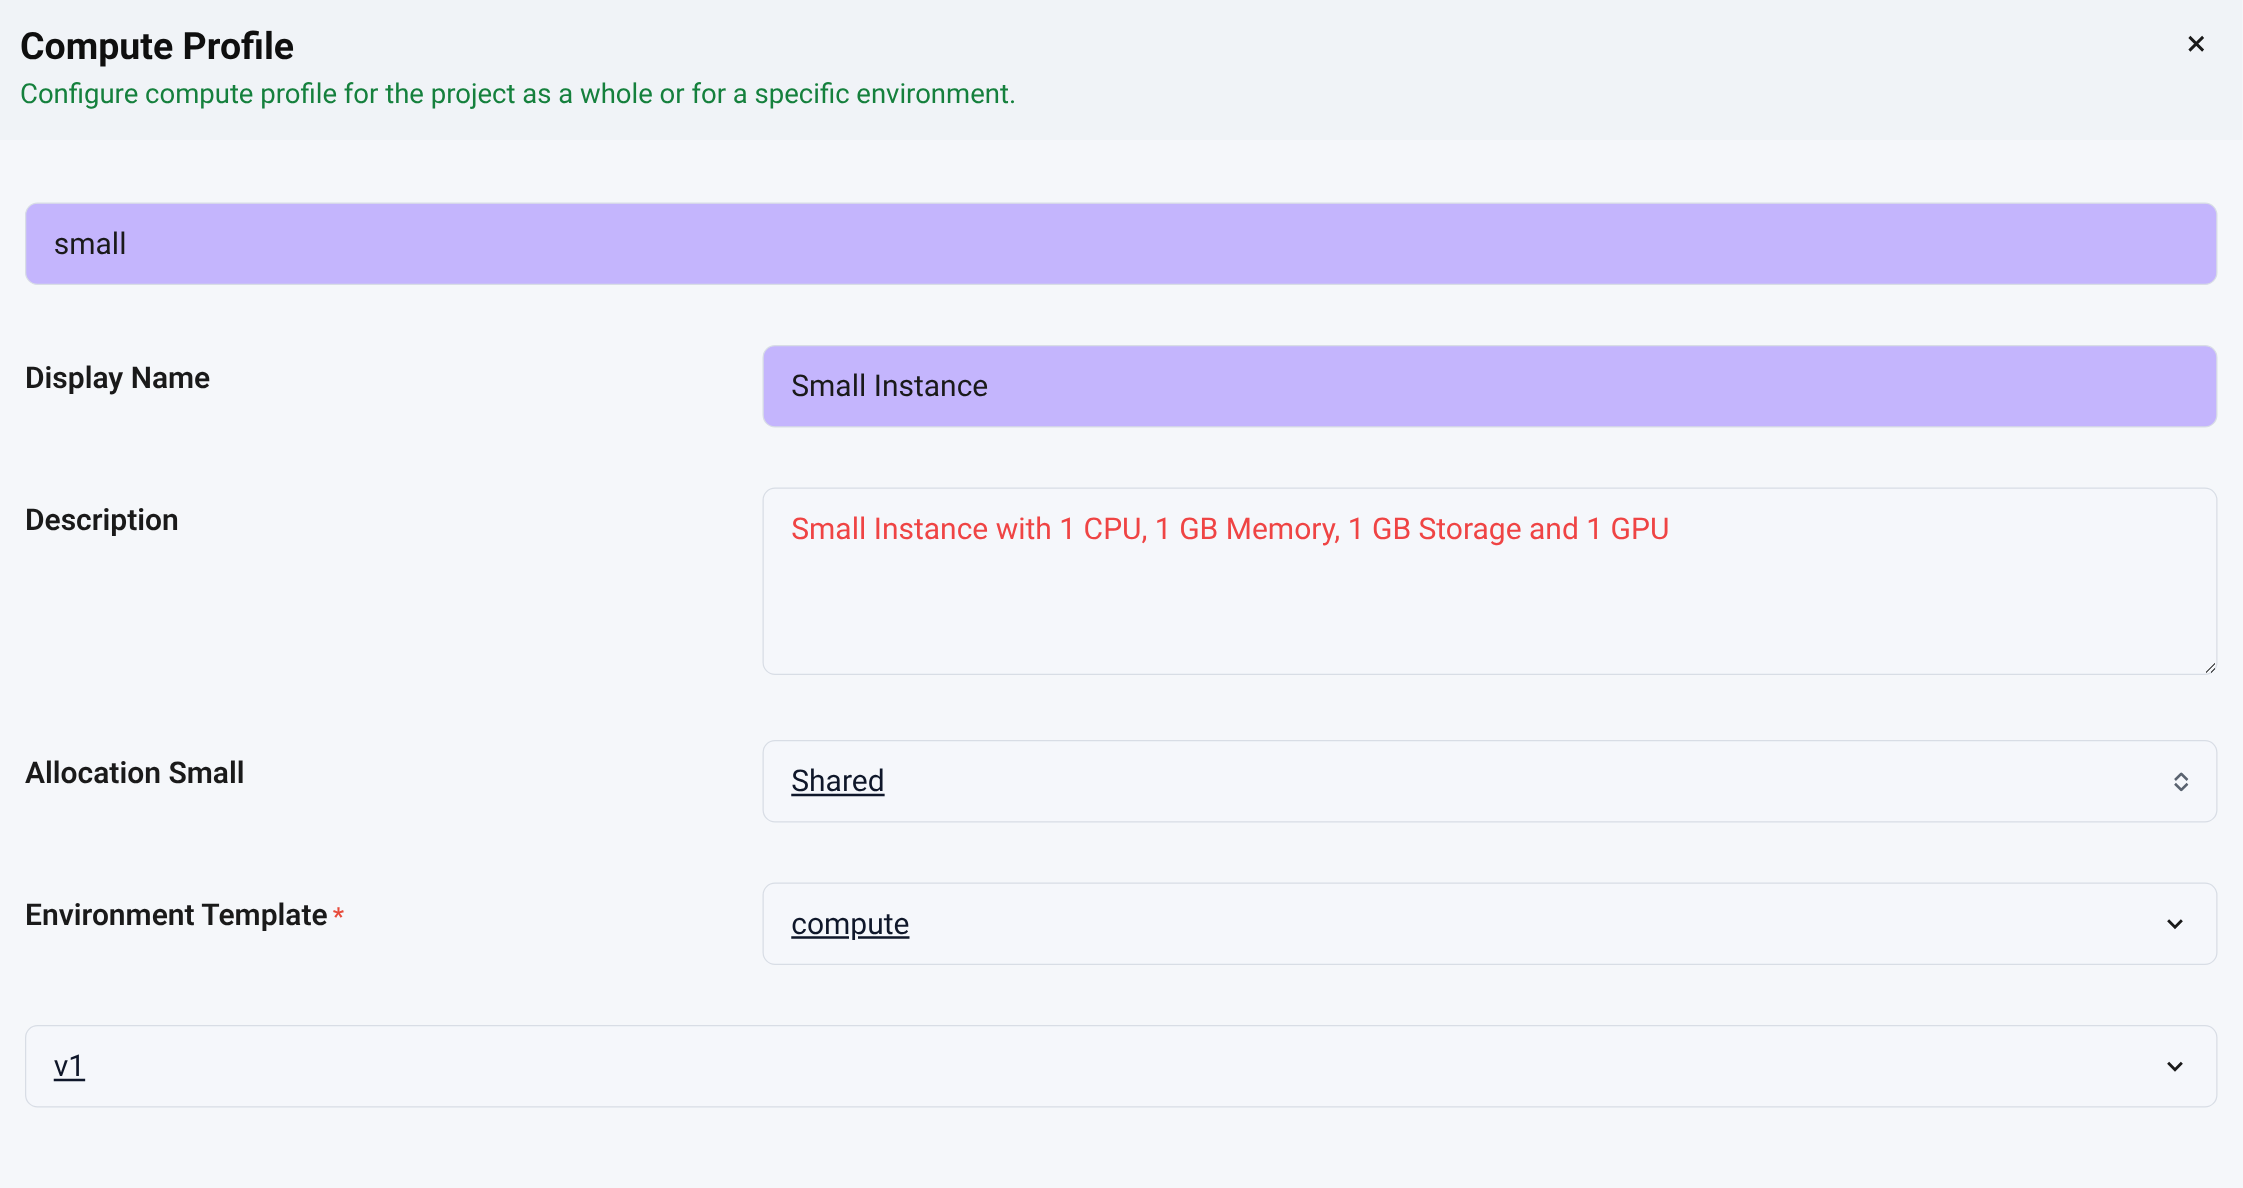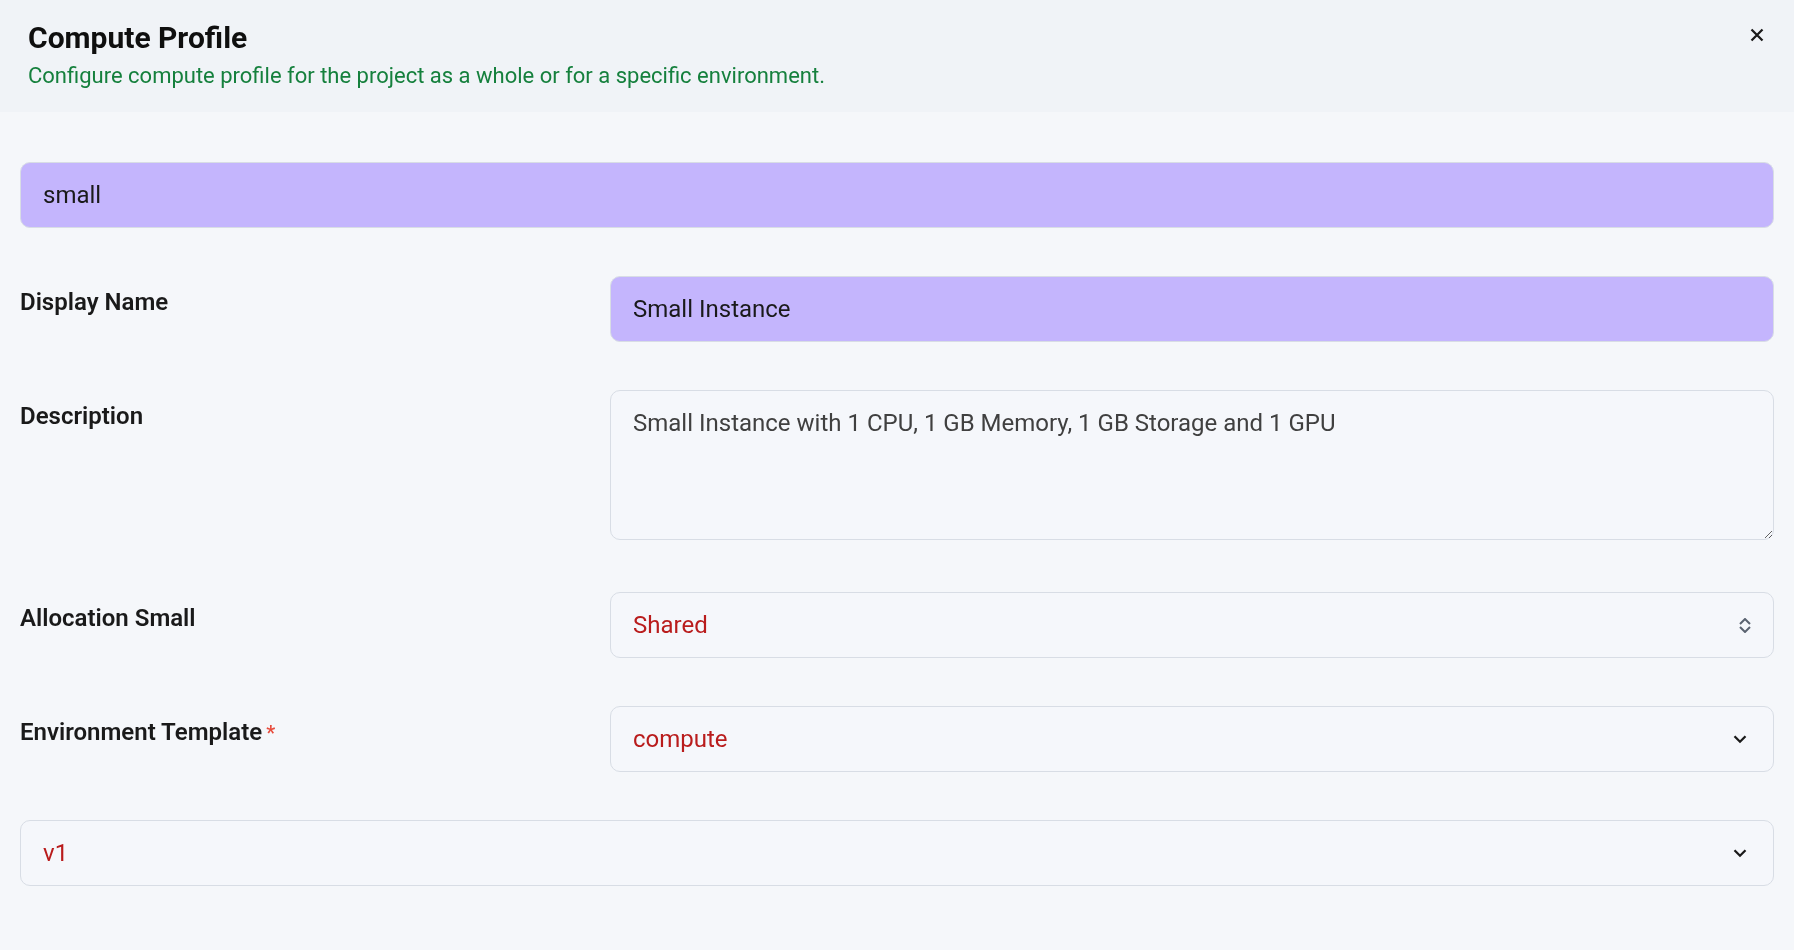--- a/index.html
+++ b/index.html
@@ -8,21 +8,21 @@
       padding: 0;
     }
     body {
       font-family: -apple-system, BlinkMacSystemFont, "Segoe UI", Roboto, Helvetica, Arial, sans-serif;
       background: #f5f7fa;
       color: #1a1a1a;
       width: 1794px;
     }
     .header {
       background: #f0f3f7;
-      padding: 20px 20px 24px 28px;
+      padding: 20px 20px 24px 16px;
       position: relative;
     }
     .header-title {
       font-size: 30px;
       font-weight: 700;
       color: #0f0f0f;
       margin-bottom: 8px;
     }
     .header-subtitle {
       font-size: 22px;
@@ -80,44 +80,45 @@
       background: #c4b5fd;
       border: 1px solid #d8dde5;
       border-radius: 10px;
       outline: none;
       font-family: inherit;
     }
     .form-textarea {
       width: 100%;
       padding: 18px 22px;
       font-size: 24px;
-      color: #404040;
+      color: #ef4444;
       background: #f5f7fb;
       border: 1px solid #d8dde5;
       border-radius: 10px;
       outline: none;
       font-family: inherit;
       resize: vertical;
       min-height: 150px;
     }
     .form-select {
       width: 100%;
       padding: 18px 22px;
       font-size: 24px;
-      color: #b91c1c;
+      color: #0f172a;
       background: #f5f7fb;
       border: 1px solid #d8dde5;
       border-radius: 10px;
       outline: none;
       font-family: inherit;
       cursor: pointer;
       position: relative;
       display: flex;
       align-items: center;
       justify-content: space-between;
+      text-decoration: underline;
     }
     .select-up-down {
       display: flex;
       flex-direction: column;
       align-items: center;
       gap: 1px;
     }
     .select-up-down svg {
       width: 12px;
       height: 7px;

